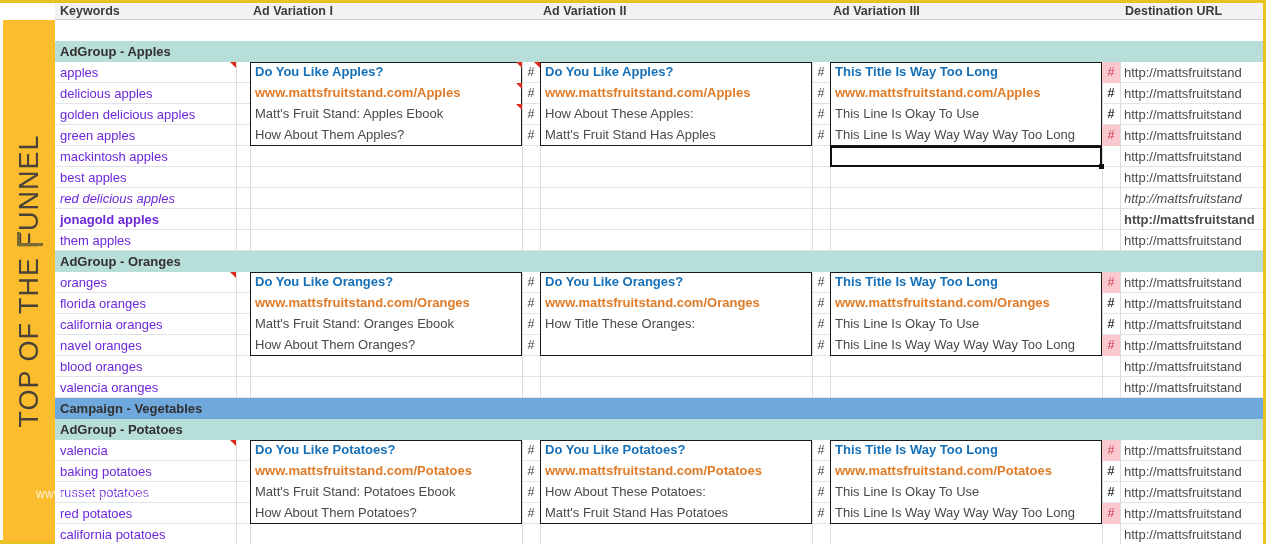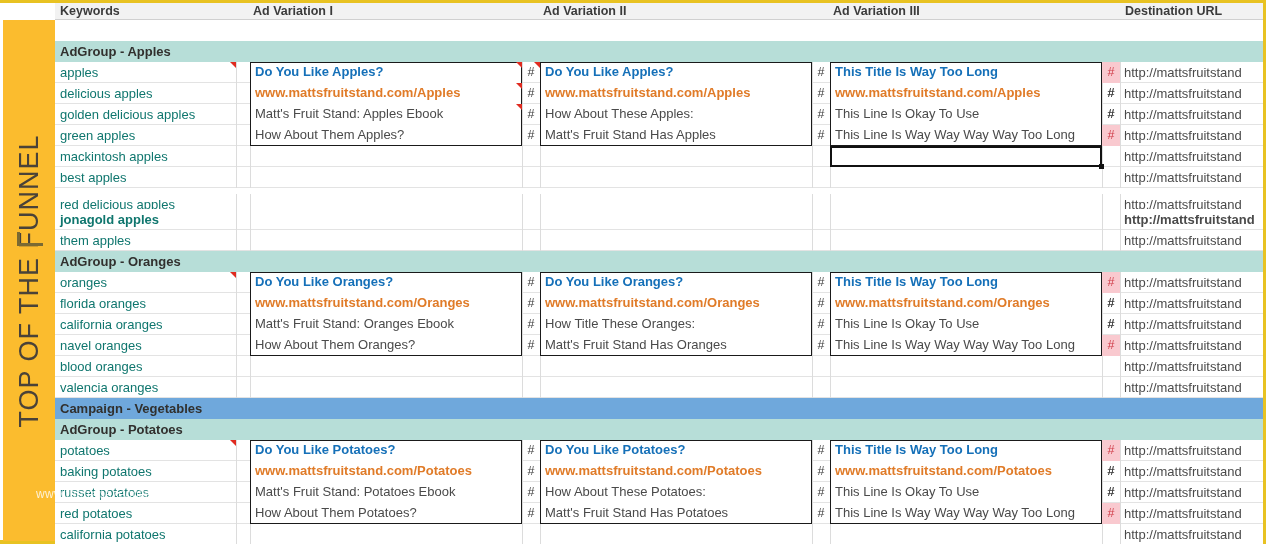--- a/index.html
+++ b/index.html
@@ -94,21 +94,21 @@
   }
 
   
   .vline {
     position: absolute; top: 0; width: 1px; height: 21px;
     background: #dcdcdc;
   }
 
   .kw {
     position: absolute; left: 5px; top: 0;
-    line-height: 21px; font-size: 13px; color: #0f766e;
+    line-height: 21px; font-size: 13px; color: #6d28d9;
     white-space: nowrap;
   }
 
   .url {
     position: absolute;
     top: 0; line-height: 21px; font-size: 13px; color: #4a4a4a;
     white-space: nowrap; overflow: hidden; border-radius: 10px;
   }
 
   
@@ -259,21 +259,21 @@
         <div class="vline" style="left: 181px;"></div>
         <div class="vline" style="left: 195px;"></div>
         <div class="vline" style="left: 467px;"></div>
         <div class="vline" style="left: 485px;"></div>
         <div class="vline" style="left: 757px;"></div>
         <div class="vline" style="left: 775px;"></div>
         <div class="vline" style="left: 1047px;"></div>
         <div class="vline" style="left: 1065px;"></div>
         <div class="url" style="left: 1069px; width: 139px;">http://mattsfruitstand</div>
       </div>
-      <div class="row band-normal" style="top: 194px; border-bottom: 1px solid rgb(227, 227, 227);">
+      <div class="row band-normal" style="top: 188px; border-bottom: 1px solid rgb(227, 227, 227); font-style: italic;">
         <div class="kw">red delicious apples</div>
         <div class="vline" style="left: 181px;"></div>
         <div class="vline" style="left: 195px;"></div>
         <div class="vline" style="left: 467px;"></div>
         <div class="vline" style="left: 485px;"></div>
         <div class="vline" style="left: 757px;"></div>
         <div class="vline" style="left: 775px;"></div>
         <div class="vline" style="left: 1047px;"></div>
         <div class="vline" style="left: 1065px;"></div>
         <div class="url" style="left: 1069px; width: 139px;">http://mattsfruitstand</div>
@@ -378,21 +378,21 @@
         <div class="vline" style="left: 1065px;"></div>
         <div class="url" style="left: 1069px; width: 139px;">http://mattsfruitstand</div>
       </div>
       <div class="row band-campaign" style="top: 398px;">
         <div class="band-title">Campaign - Vegetables</div>
       </div>
       <div class="row band-adgroup" style="top: 419px;">
         <div class="band-title">AdGroup - Potatoes</div>
       </div>
       <div class="row band-normal" style="top: 440px; border-bottom: 1px solid rgb(227, 227, 227);">
-        <div class="kw">potatoes</div>
+        <div class="kw">valencia</div>
         <div class="vline" style="left: 181px;"></div>
         <div class="vline" style="left: 195px;"></div>
         <div class="vline" style="left: 467px;"></div>
         <div class="vline" style="left: 485px;"></div>
         <div class="vline" style="left: 757px;"></div>
         <div class="vline" style="left: 775px;"></div>
         <div class="vline" style="left: 1047px;"></div>
         <div class="vline" style="left: 1065px;"></div>
         <div class="url" style="left: 1069px; width: 139px;">http://mattsfruitstand</div>
         <div class="ctri" style="left: 175px; top: 0px;"></div>
@@ -518,21 +518,20 @@
       <div class="adblock" style="left: 195px; top: 272px; width: 272px; height: 84px;">
         <div class="adline title" style="top: -1.6px;">Do You Like Oranges?</div>
         <div class="adline disp" style="top: 19.4px;">www.mattsfruitstand.com/Oranges</div>
         <div class="adline body" style="top: 40.4px; text-align: center;">Matt's Fruit Stand: Oranges Ebook</div>
         <div class="adline body" style="top: 61.4px;">How About Them Oranges?</div>
       </div>
       <div class="adblock" style="left: 485px; top: 272px; width: 272px; height: 84px;">
         <div class="adline title" style="top: -1.6px;">Do You Like Oranges?</div>
         <div class="adline disp" style="top: 19.4px;">www.mattsfruitstand.com/Oranges</div>
         <div class="adline body" style="top: 40.4px;">How Title These Oranges:</div>
-        <div class="adline body" style="top: 61.4px;">Matt's Fruit Stand Has Oranges</div>
       </div>
       <div class="adblock" style="left: 775px; top: 272px; width: 272px; height: 84px;">
         <div class="adline title" style="top: -1.6px;">This Title Is Way Too Long</div>
         <div class="adline disp" style="top: 19.4px;">www.mattsfruitstand.com/Oranges</div>
         <div class="adline body" style="top: 40.4px;">This Line Is Okay To Use</div>
         <div class="adline body" style="top: 61.4px;">This Line Is Way Way Way Way Too Long</div>
       </div>
       <div class="adblock" style="left: 195px; top: 440px; width: 272px; height: 84px;">
         <div class="adline title" style="top: -1.6px;">Do You Like Potatoes?</div>
         <div class="adline disp" style="top: 19.4px;">www.mattsfruitstand.com/Potatoes</div>

